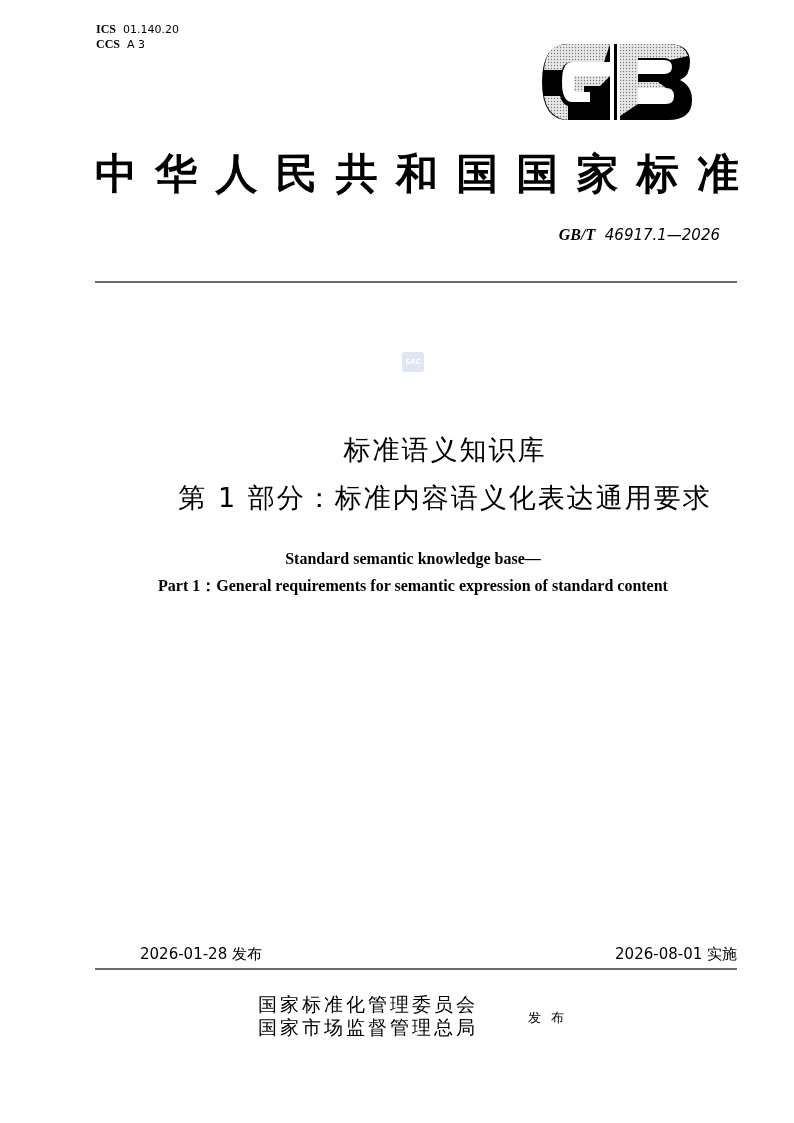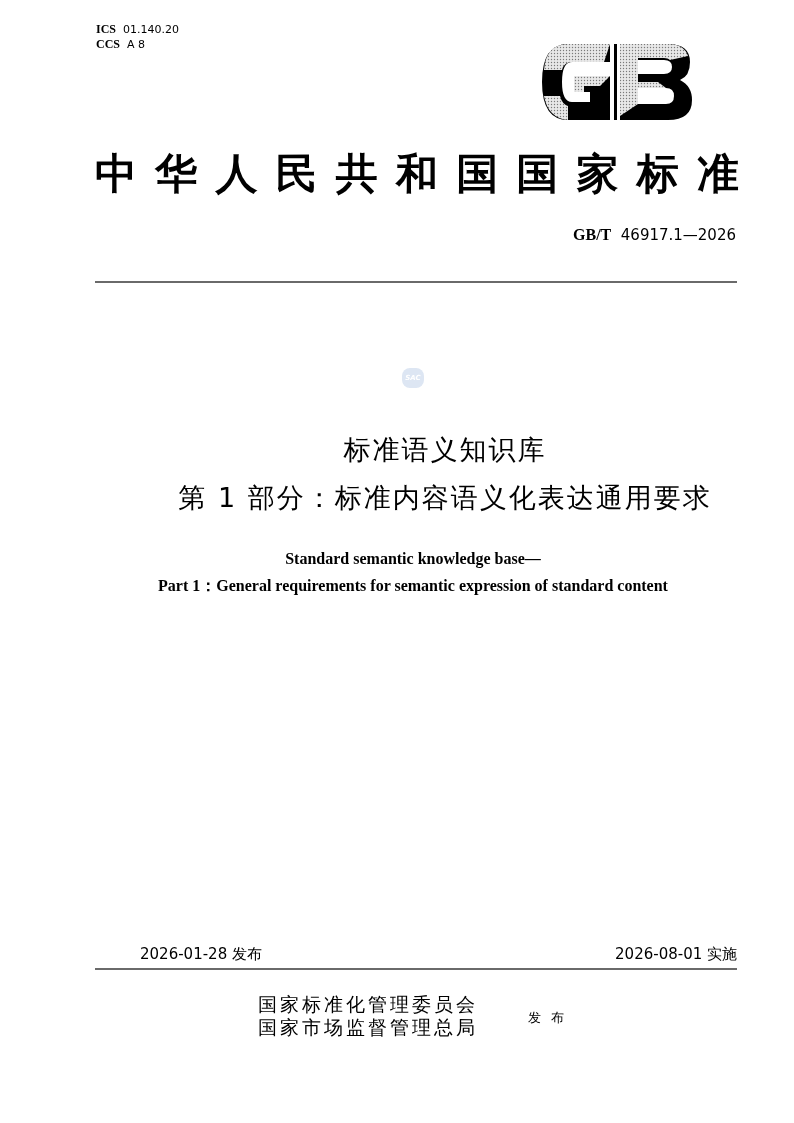--- a/index.html
+++ b/index.html
@@ -46,47 +46,48 @@
     font-family: "DejaVu Serif", serif;
     font-weight: bold;
     font-size: 42px;
     line-height: 56px;
     letter-spacing: 0;
   }
   .banner span { display: inline-block; width: 52px; text-align: center; }
 
   
   .std-number {
-    right: 58px; top: 226px;
+    right: 74px; top: 226px;
     font-size: 15px;
     white-space: nowrap;
+    font-style: italic;
   }
   .std-number .prefix {
     font-family: "Liberation Serif", serif;
     font-weight: bold;
     font-size: 16px;
   }
   .std-number .num {
     font-family: "DejaVu Sans", sans-serif;
     font-size: 15px;
   }
 
   .rule {
     left: 95px; width: 642px; height: 2px;
     background: #6a6a6a;
   }
   .rule.top { top: 281px; }
   .rule.bottom { top: 968px; }
 
   
   .sac {
-    left: 402px; top: 368px;
+    left: 402px; top: 352px;
     width: 22px; height: 20px;
     background: #dde6f3;
-    border-radius: 8px;
+    border-radius: 3px;
     color: #ffffff;
     font-family: "DejaVu Sans", sans-serif;
     font-weight: bold;
     font-style: italic;
     font-size: 7px;
     line-height: 20px;
     text-align: center;
   }
 
   
@@ -141,21 +142,21 @@
 </head>
 <body>
 
 <div class="abs codes">
   <div class="row">
     <span class="key">ICS</span>&nbsp;
     <span class="val">01.140.20</span>
   </div>
   <div class="row">
     <span class="key">CCS</span>&nbsp;
-    <span class="val">A 8</span>
+    <span class="val">A 3</span>
   </div>
 </div>
 
 <div class="abs gb-logo">
   <svg width="158" height="84" viewBox="0 0 158 84" xmlns="http://www.w3.org/2000/svg">
     <defs>
       <pattern id="dots" width="3" height="3" patternUnits="userSpaceOnUse">
         <rect width="3" height="3" fill="#e8e8e8"></rect>
         <circle cx="1.5" cy="1.5" r="0.7" fill="#7a7a7a"></circle>
       </pattern>

